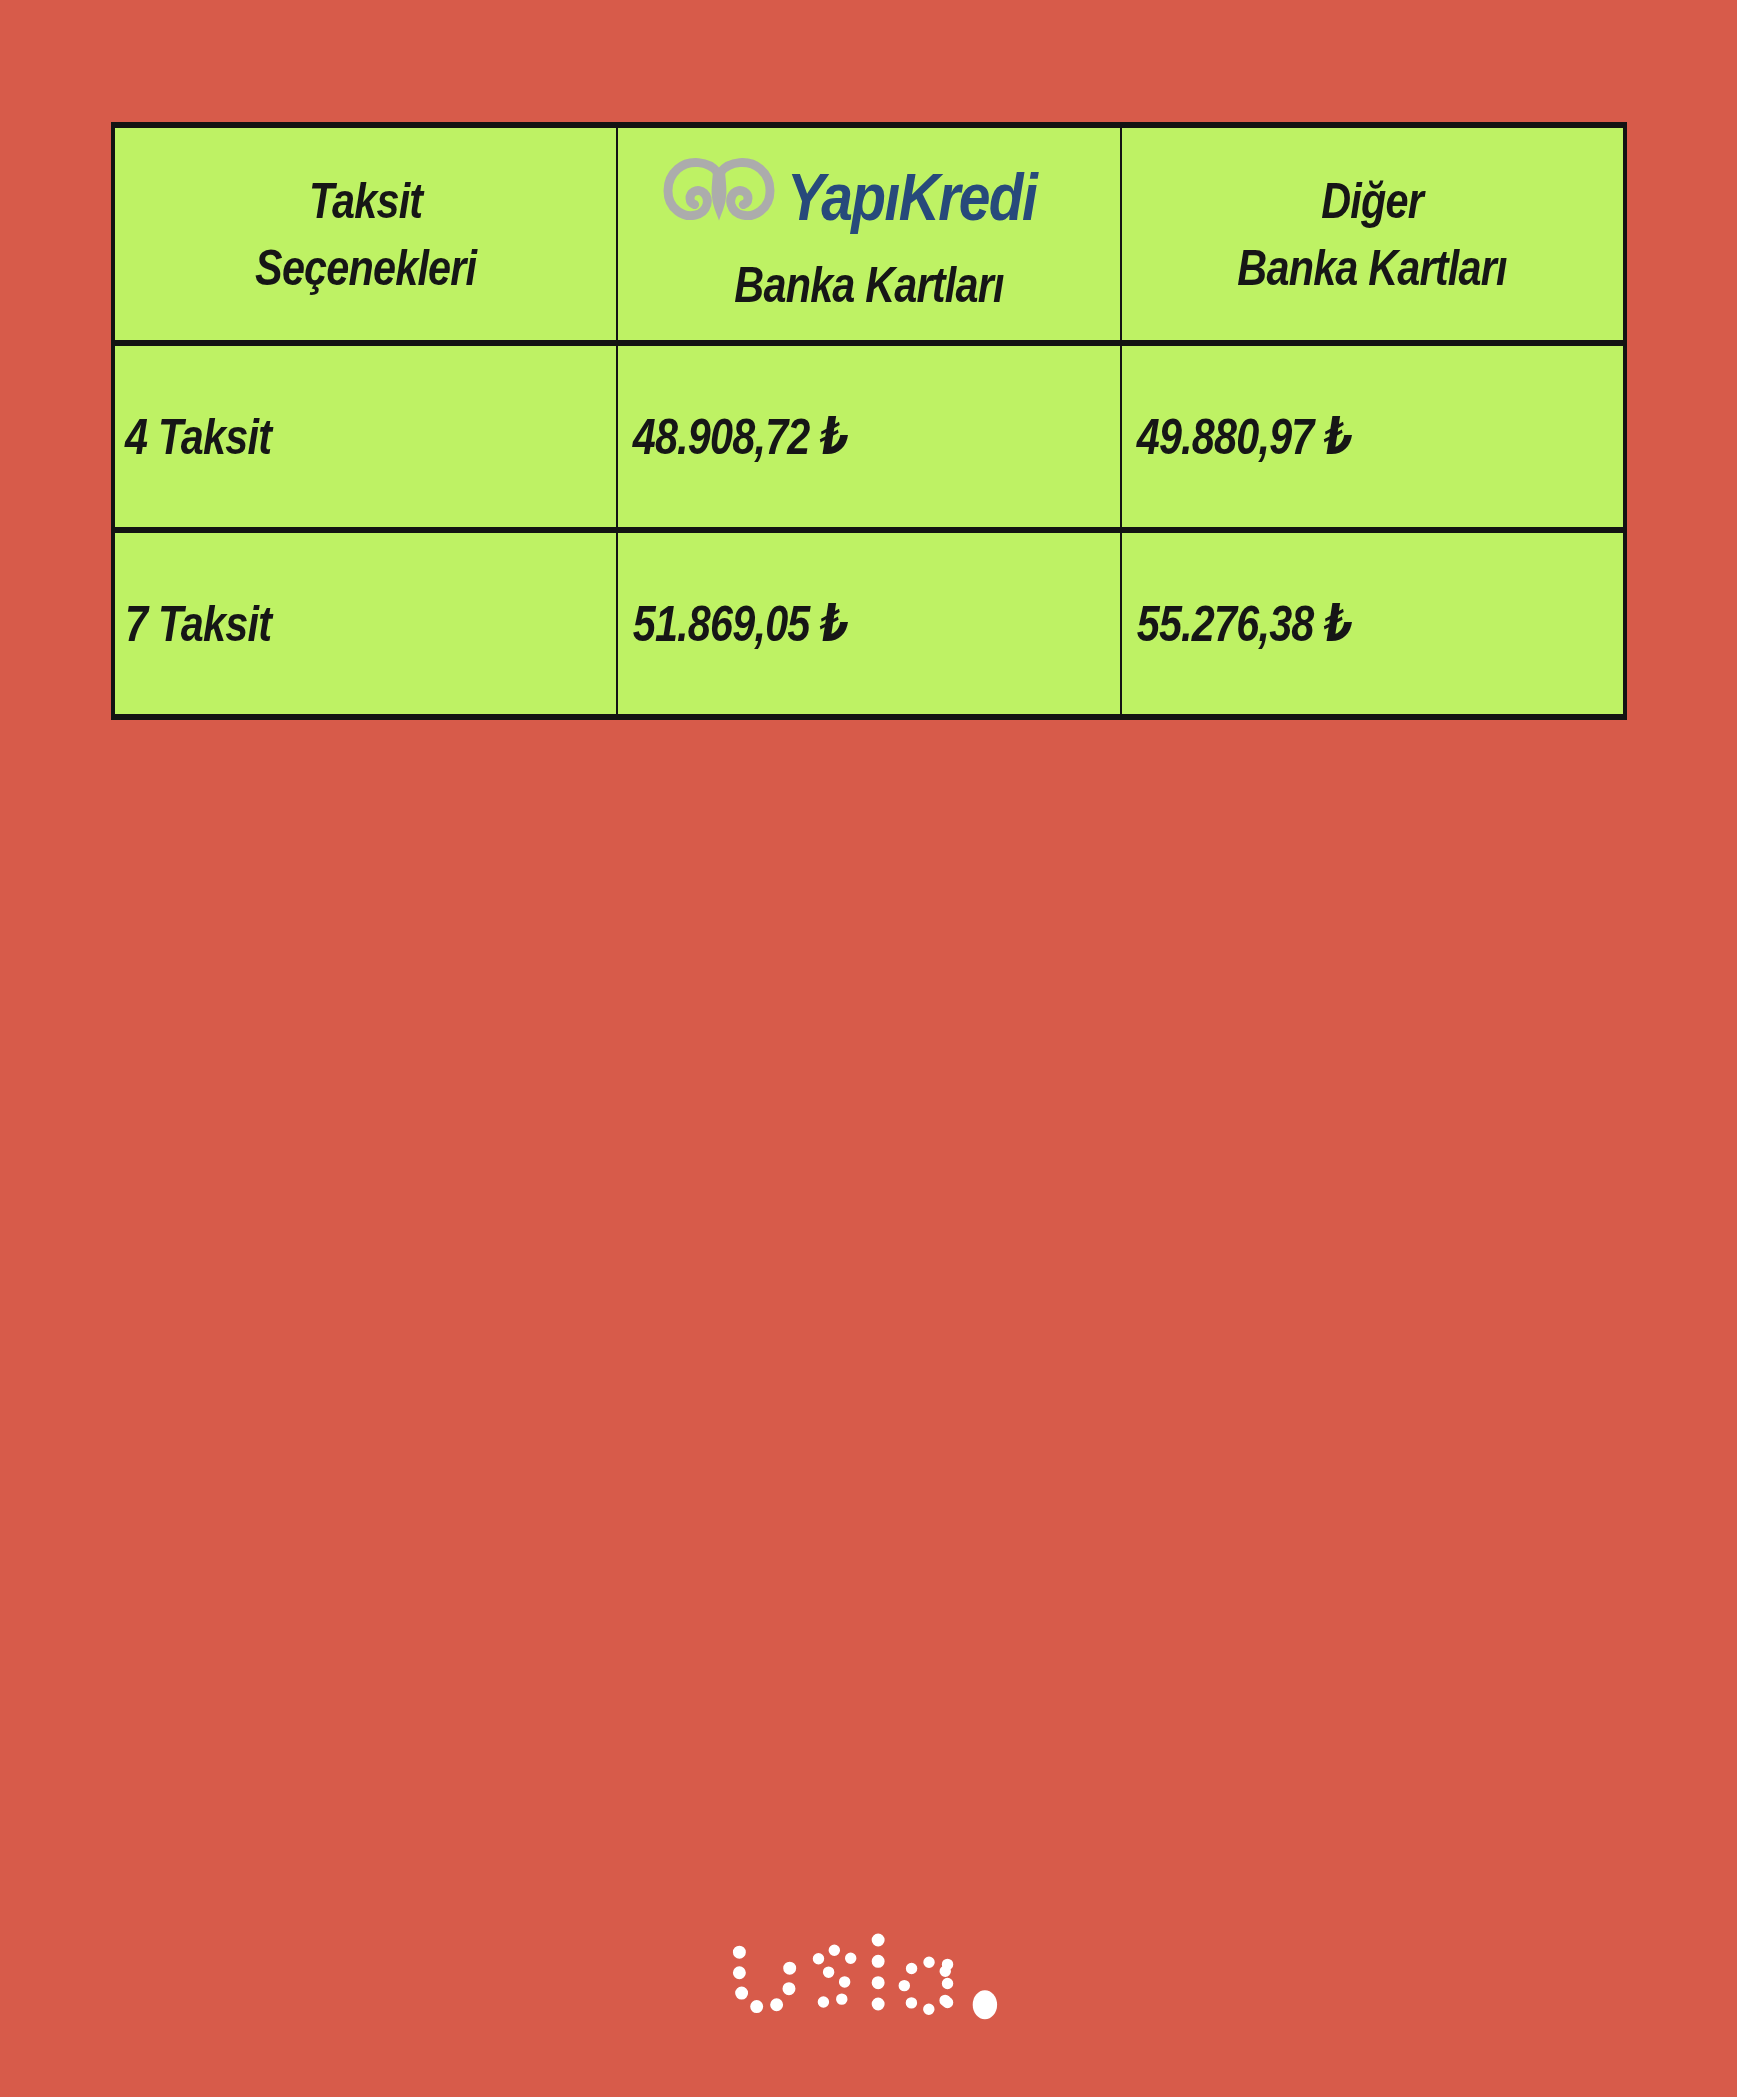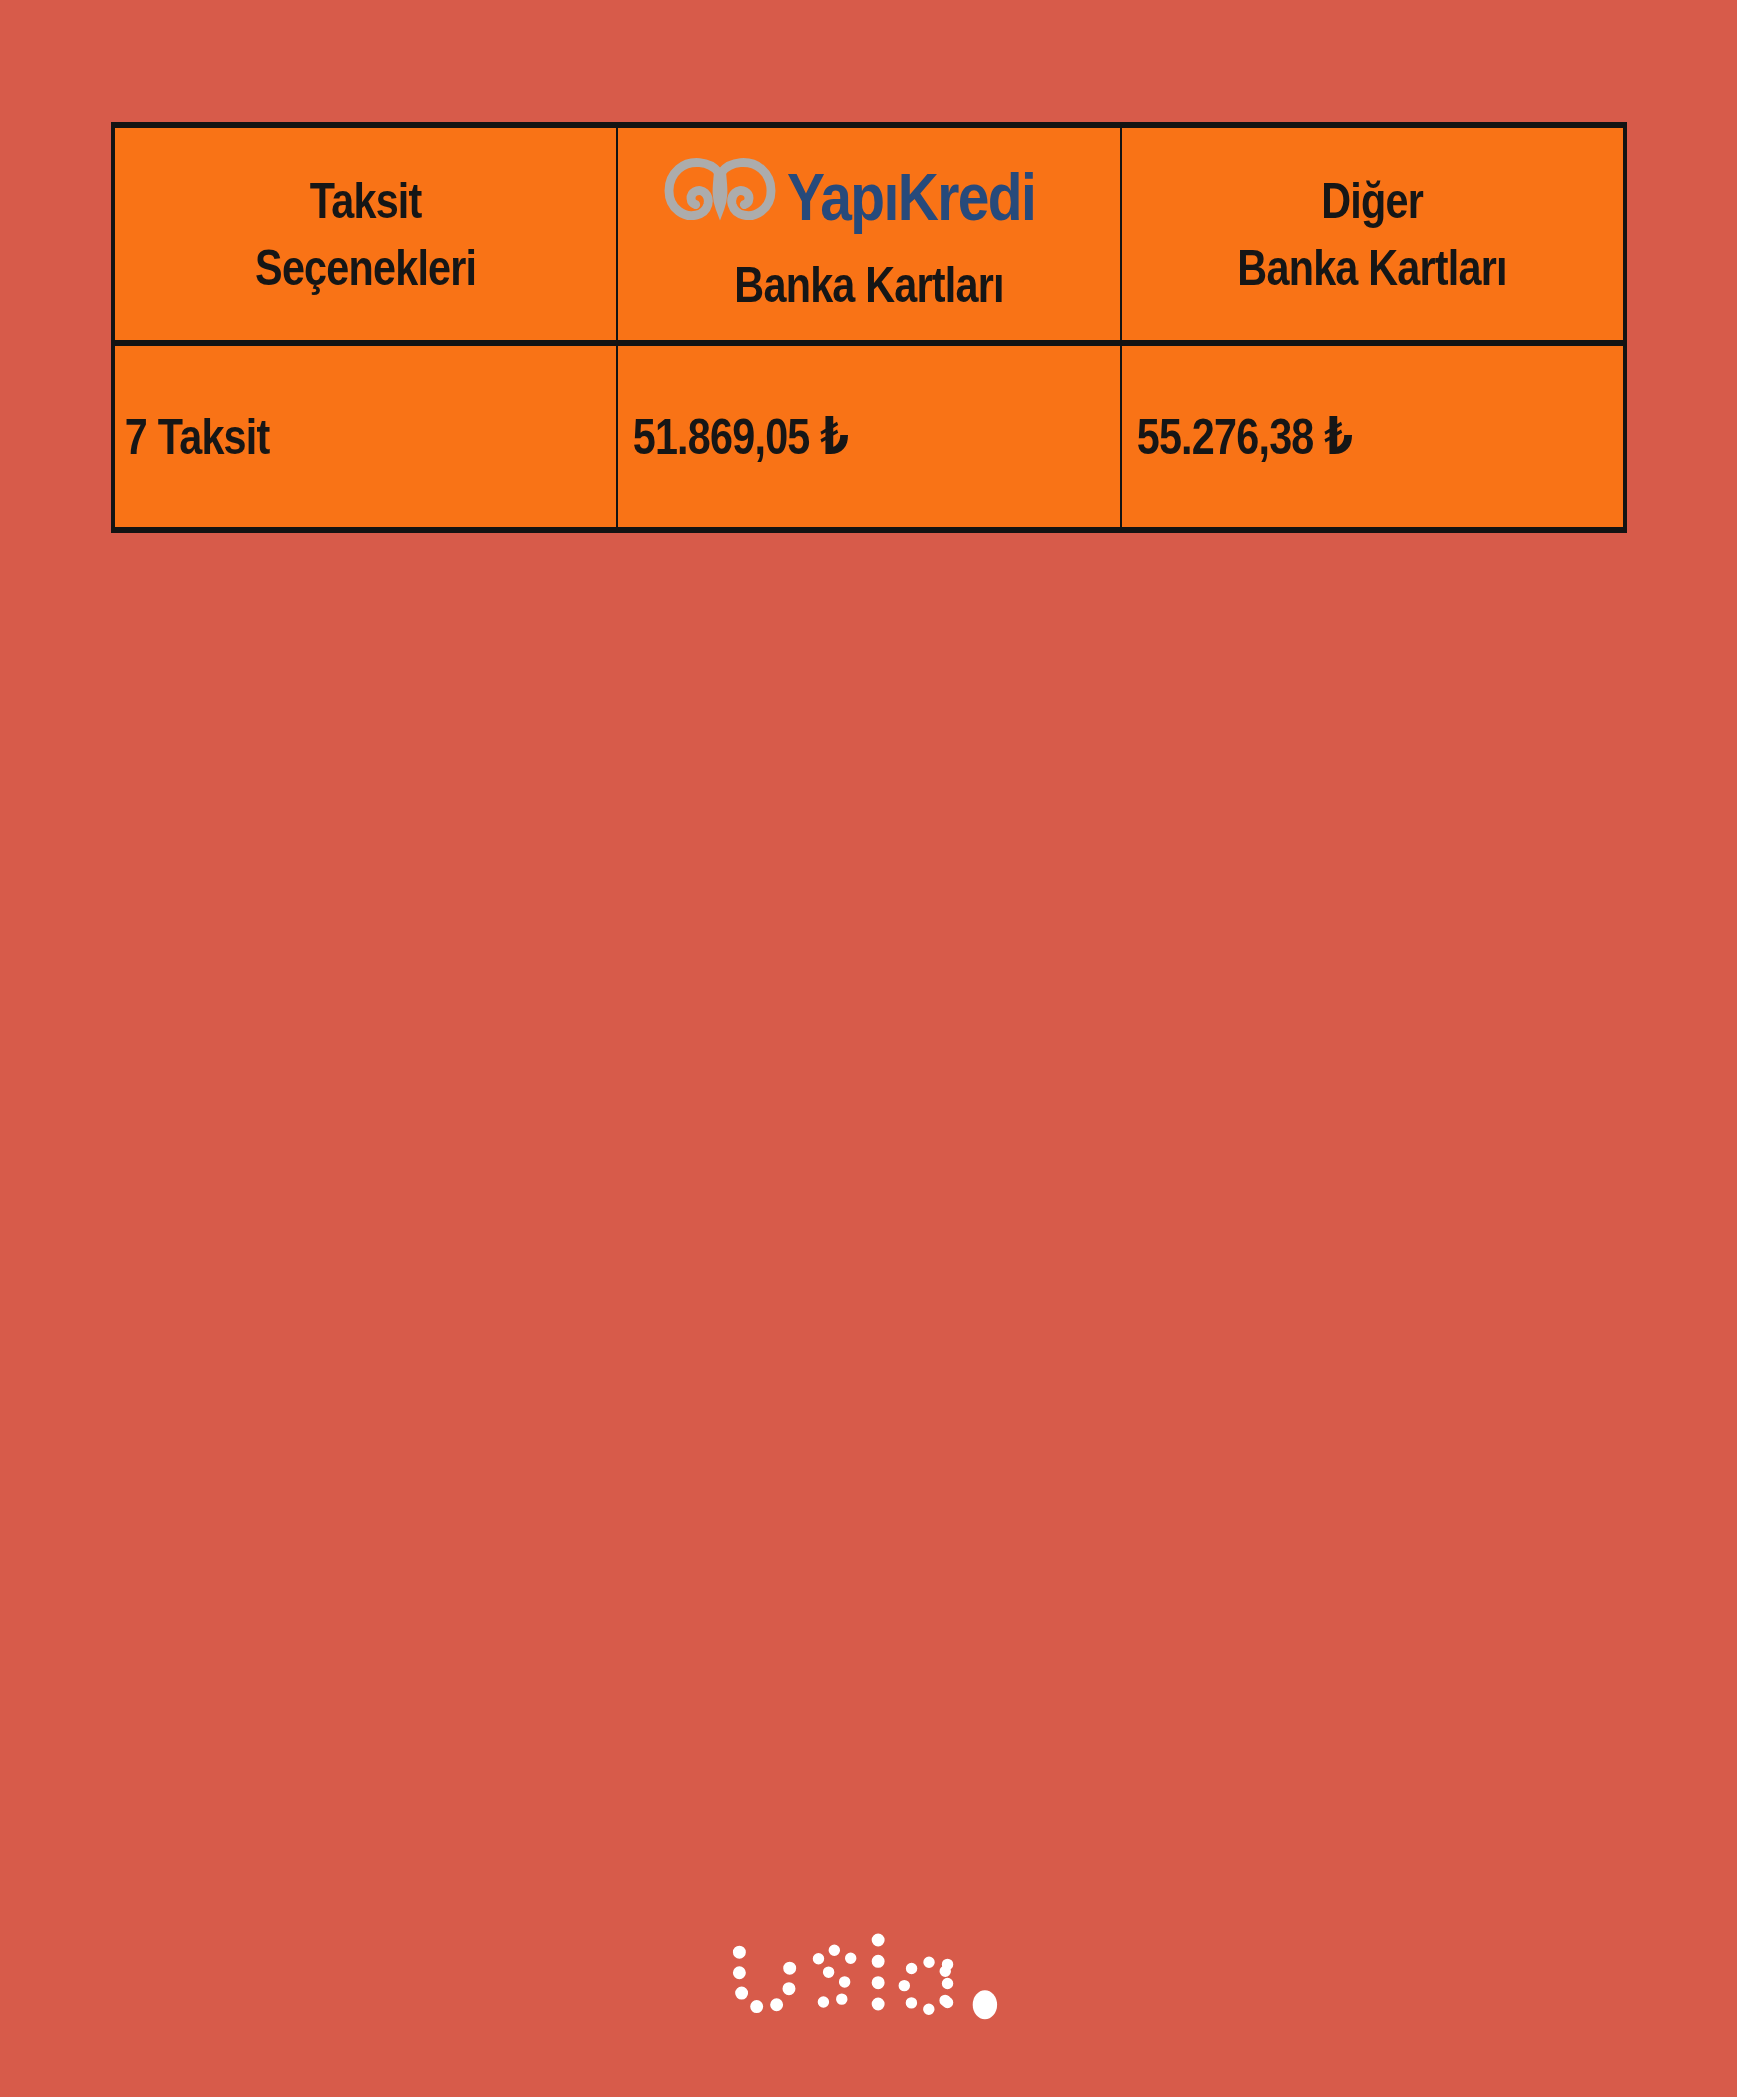--- a/index.html
+++ b/index.html
@@ -19,21 +19,22 @@
     border:4.7px solid #131313;
   }
   .price-table th,.price-table td{
     border:2.8px solid #131313;
     border-top-width:6.1px;border-bottom-width:6.1px;
     vertical-align:middle;
     padding:0;
     color:#161616;
     font-weight:700;
     font-size:47px;
-    background:#f97316;
+    background:#bef264;
+    font-style:italic;
   }
   .price-table thead tr{height:218px;}
   .price-table tbody tr{height:187px;}
 
   .cnd{display:inline-block;transform:scale(0.88,1.08);letter-spacing:-0.9px;white-space:nowrap;}
   .hline{display:block;line-height:1.32;}
 
   .brand-row{display:flex;align-items:center;justify-content:center;gap:6.6px;margin-bottom:20px;}
   .brand-word{
     color:#274A7B;
@@ -79,20 +80,25 @@
         <th>
           <span class="cnd">
             <span class="hline">Diğer</span>
             <span class="hline">Banka Kartları</span>
           </span>
         </th>
       </tr>
     </thead>
     <tbody>
       <tr>
+        <td><span class="cnd">4 Taksit</span></td>
+        <td><span class="cnd">48.908,72 ₺</span></td>
+        <td><span class="cnd">49.880,97 ₺</span></td>
+      </tr>
+      <tr>
         <td><span class="cnd">7 Taksit</span></td>
         <td><span class="cnd">51.869,05 ₺</span></td>
         <td><span class="cnd">55.276,38 ₺</span></td>
       </tr>
     </tbody>
   </table>
 
   <div class="footer-logo">
     <svg width="305" height="115" viewBox="0 0 400 150" role="img" aria-label="usla.">
       <g fill="none" stroke="#FFFFFF" stroke-linecap="round">

